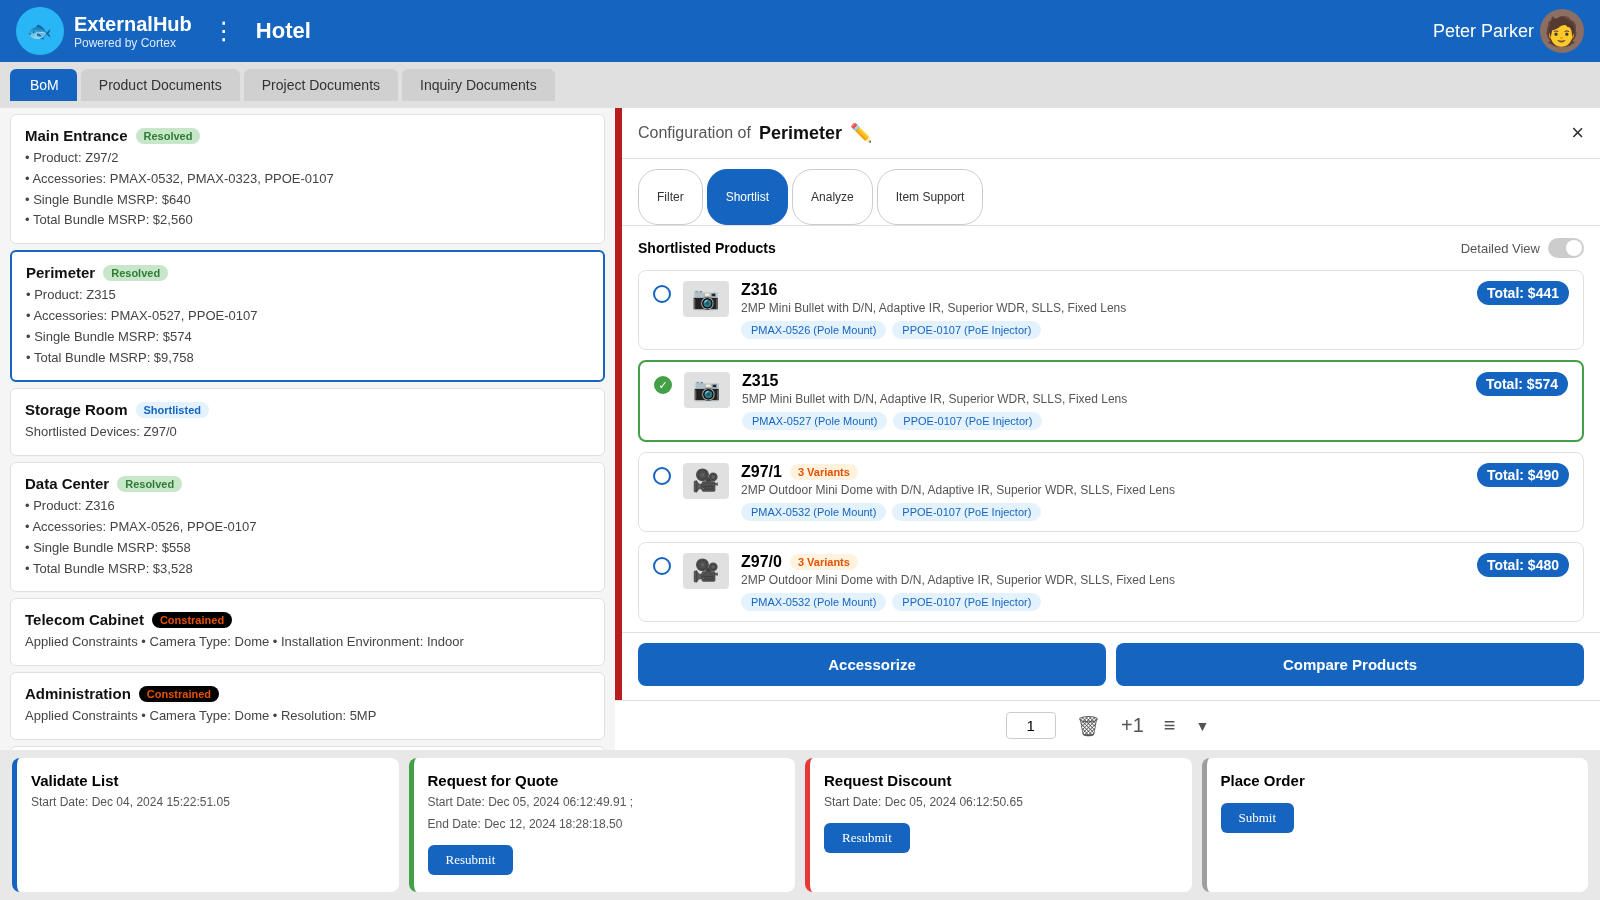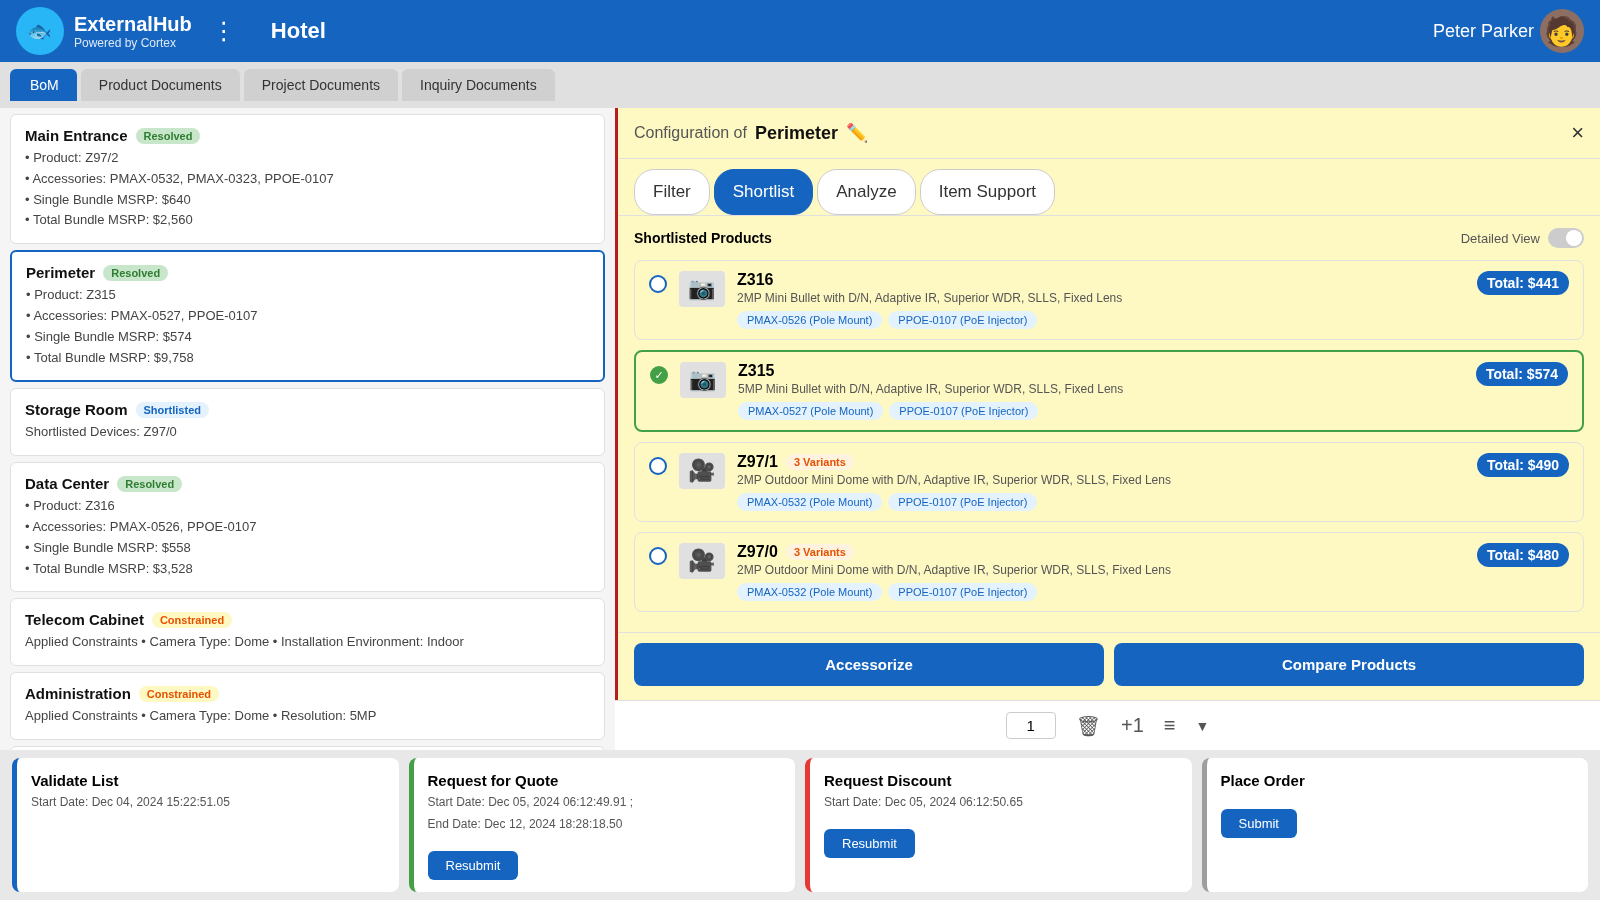--- a/index.html
+++ b/index.html
@@ -20,21 +20,21 @@
       width: 48px; height: 48px;
       background: #29b6f6;
       border-radius: 50%;
       display: flex; align-items: center; justify-content: center;
       font-size: 20px;
     }
     .logo-text { color: white; }
     .logo-title { font-size: 20px; font-weight: 700; }
     .logo-sub { font-size: 12px; opacity: 0.85; }
     .dots-menu { color: white; font-size: 24px; cursor: pointer; padding: 0 4px; }
-    .hotel-label { color: white; font-size: 22px; font-weight: 600; margin-left: 15px; }
+    .hotel-label { color: white; font-size: 22px; font-weight: 600; }
     .header-right { display: flex; align-items: center; gap: 6px; }
     .user-name { color: white; font-size: 18px; }
     .avatar {
       width: 44px; height: 44px; border-radius: 50%;
       background: #8d6e63;
       display: flex; align-items: center; justify-content: center;
       font-size: 22px; color: white; overflow: hidden;
     }
 
     
@@ -106,21 +106,21 @@
     .item-card-header { display: flex; align-items: center; gap: 8px; margin-bottom: 4px; }
     .item-title { font-size: 15px; font-weight: 600; color: #111; }
     .badge {
       font-size: 11px;
       padding: 2px 8px;
       border-radius: 10px;
       font-weight: 600;
     }
     .badge-resolved { background: #c8e6c9; color: #2e7d32; }
     .badge-shortlisted { background: #e3f2fd; color: #1565c0; }
-    .badge-constrained { background: #fef9c3; color: #e65100; text-align: right; }
+    .badge-constrained { background: #000000; color: #e65100; text-align: right; }
     .item-detail { color: #444; font-size: 13px; line-height: 1.6; }
 
     
     .bottom-row {
       position: absolute;
       bottom: 0; left: 0; right: 0;
       height: 150px;
       background: #e8e8e8;
       display: flex;
       gap: 10px;
@@ -141,31 +141,32 @@
     .bottom-card-title { font-size: 15px; font-weight: 700; margin-bottom: 6px; }
     .bottom-card-date { color: #555; font-size: 12px; margin-bottom: 8px; }
     .bottom-card-btn {
       background: #1565c0;
       color: white;
       border: none;
       padding: 7px 18px;
       border-radius: 6px;
       font-size: 13px;
       cursor: pointer;
-      margin-top: 12px;
+      margin-top: 6px;
+      font-family: Liberation Serif, serif;
     }
 
     
     .overlay {
       position: absolute;
       top: 0; left: 615px;
       width: 985px;
-      background: #fef9c3;
+      background: #ffffff;
       z-index: 10;
-      border-left: 3px solid #b91c1c;
+      border-left: 7px solid #b91c1c;
       display: flex;
       flex-direction: column;
       height: calc(900px - 62px - 46px - 150px);
     }
     .overlay-header {
       display: flex;
       align-items: center;
       justify-content: space-between;
       padding: 12px 16px;
       border-bottom: 1px solid #e0e0e0;
@@ -177,25 +178,25 @@
     .close-icon { font-size: 22px; cursor: pointer; color: #333; font-weight: 300; }
 
     
     .inner-tabs {
       display: flex;
       gap: 4px;
       padding: 10px 16px 0;
       border-bottom: 1px solid #e0e0e0;
     }
     .inner-tab {
-      padding: 12px 18px;
+      padding: 20px 18px;
       border: 1px solid #ccc;
       border-radius: 20px;
       cursor: pointer;
-      font-size: 17px;
+      font-size: 12px;
       background: white;
       color: #333;
     }
     .inner-tab.active { background: #1565c0; color: white; border-color: #1565c0; }
 
     
     .shortlisted-area {
       flex: 1;
       overflow-y: auto;
       padding: 12px 16px;

